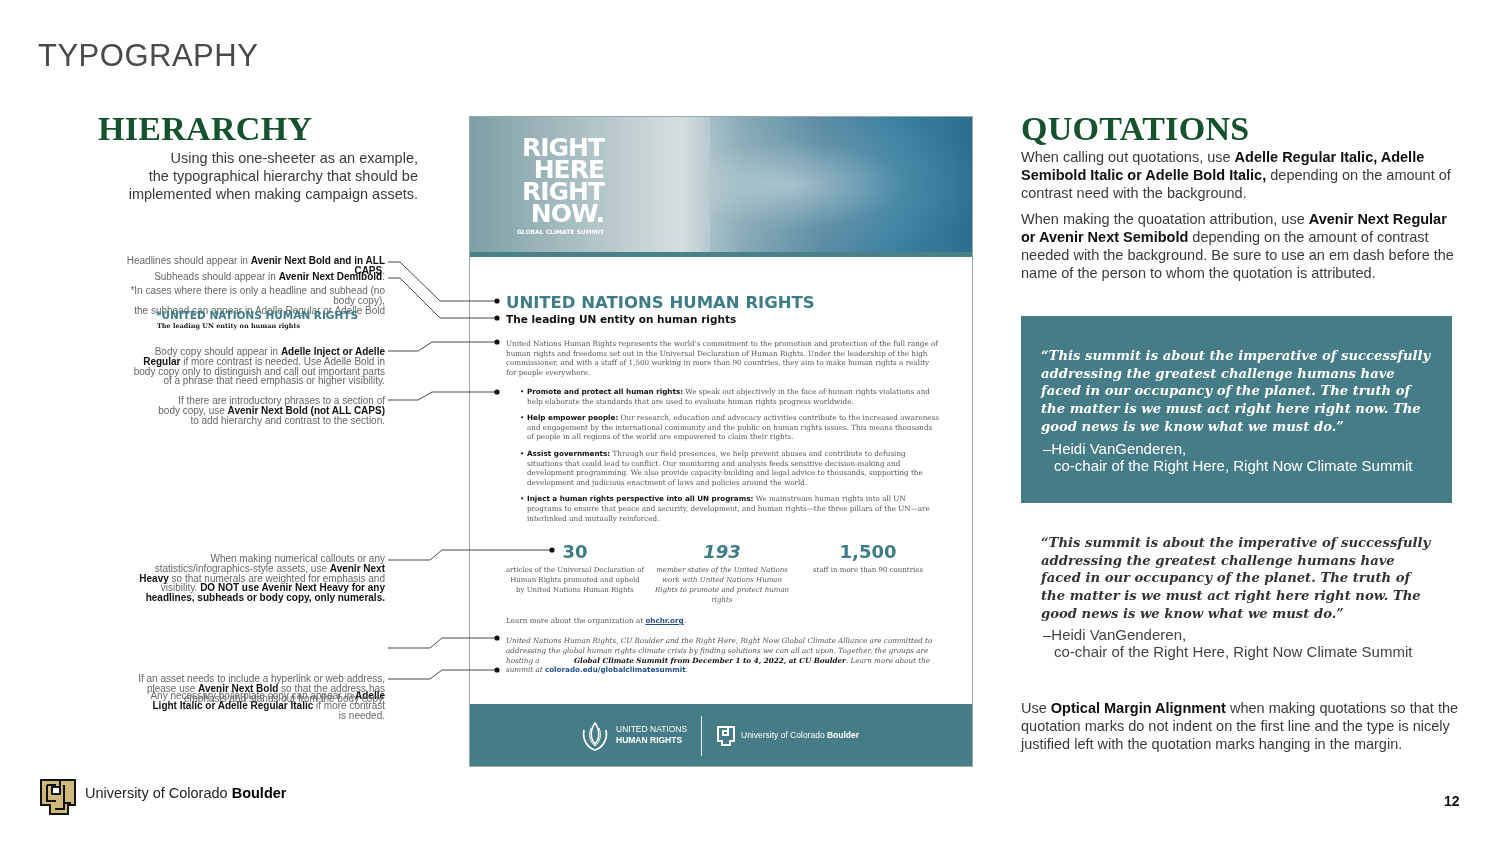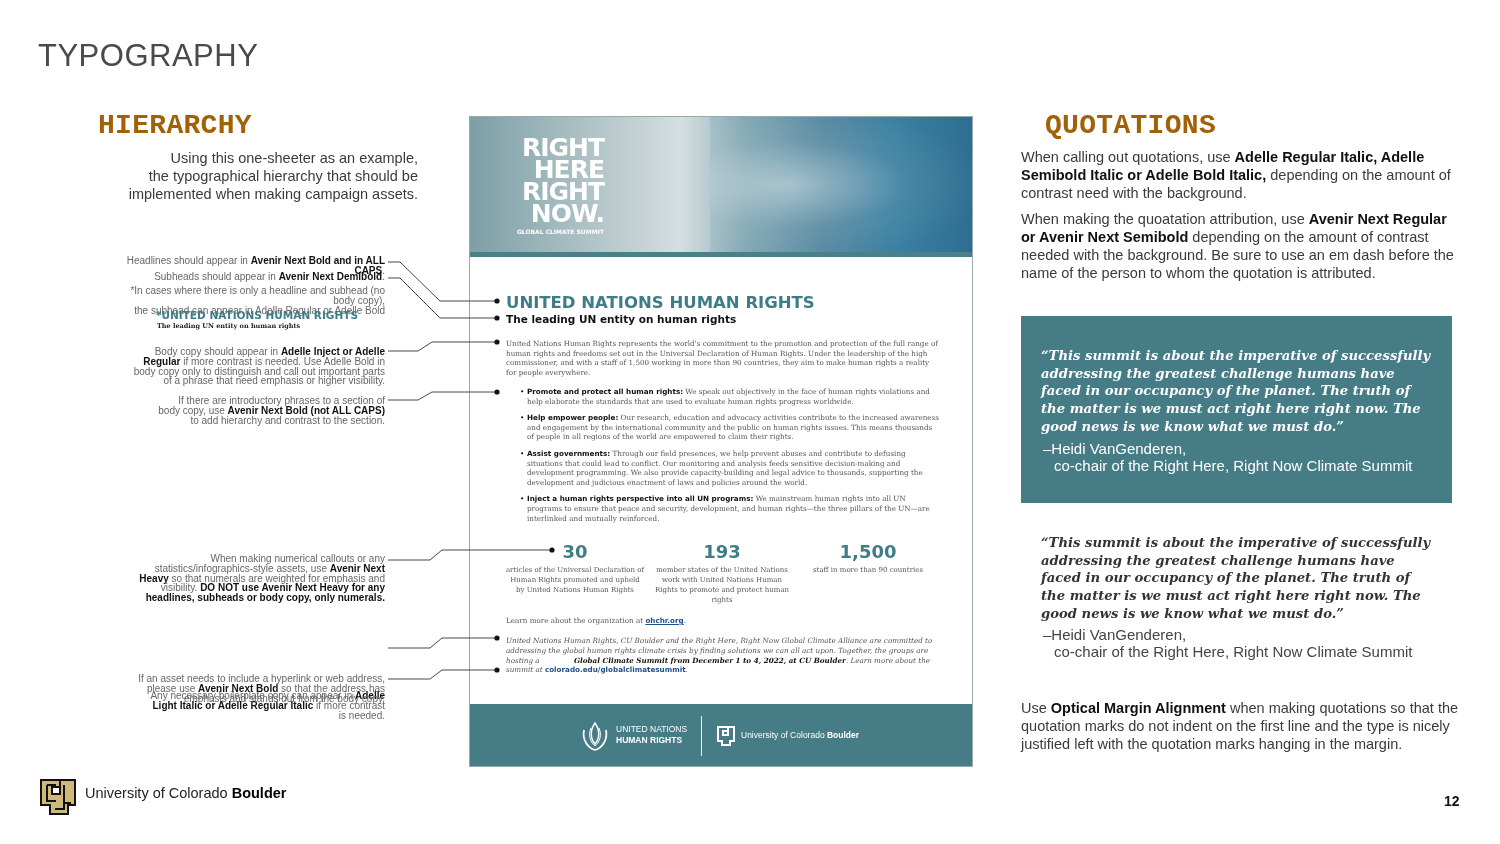--- a/index.html
+++ b/index.html
@@ -1,21 +1,21 @@
 <!DOCTYPE html>
 <html><head>
 <meta charset="utf-8">
 <style>
   * { box-sizing: border-box; margin: 0; padding: 0; }
   html, body { width: 1500px; height: 844px; background: #ffffff; overflow: hidden; }
   body { position: relative; font-family: "Liberation Sans", sans-serif; color: #333; }
 
   .page-title { position: absolute; left: 38px; top: 38px; font-size: 31px; color: #4a4a4a; letter-spacing: 0.5px; font-weight: normal; }
 
-  .h-heading { position: absolute; font-family: Liberation Mono, monospace; font-weight: bold; font-size: 28px; color: #a16207; letter-spacing: 0.3px; }
+  .h-heading { position: absolute; font-family: Liberation Serif, serif; font-weight: bold; font-size: 34px; color: #14532d; letter-spacing: 0.3px; }
   .intro { position: absolute; font-size: 14.5px; line-height: 18px; color: #3a3a3a; }
   .intro b { color: #111; }
 
   
   .note { position: absolute; right: 1115px; text-align: right; font-size: 10px; line-height: 9.8px; color: #666; }
   .note b { color: #111; }
   .sample-head { position: absolute; left: 156px; top: 309px; font-family: "DejaVu Sans", sans-serif; font-weight: bold; font-size: 10.5px; color: #3e7c87; }
   .sample-sub { position: absolute; left: 157px; top: 322px; font-family: "DejaVu Serif", serif; font-weight: bold; font-size: 6.5px; color: #222; }
 
   svg.leaders { position: absolute; left: 0; top: 0; width: 1500px; height: 844px; pointer-events: none; }
@@ -114,21 +114,21 @@
   <ul class="s-bullets">
     <li><b>Promote and protect all human rights:</b><span> We speak out objectively in the face of human rights violations and help elaborate the standards that are used to evaluate human rights progress worldwide.</span></li>
     <li><b>Help empower people:</b><span> Our research, education and advocacy activities contribute to the increased awareness and engagement by the international community and the public on human rights issues. This means thousands of people in all regions of the world are empowered to claim their rights.</span></li>
     <li><b>Assist governments:</b><span> Through our field presences, we help prevent abuses and contribute to defusing situations that could lead to conflict. Our monitoring and analysis feeds sensitive decision-making and development programming. We also provide capacity-building and legal advice to thousands, supporting the development and judicious enactment of laws and policies around the world.</span></li>
     <li><b>Inject a human rights perspective into all UN programs:</b><span> We mainstream human rights into all UN programs to ensure that peace and security, development, and human rights—the three pillars of the UN—are interlinked and mutually reinforced.</span></li>
   </ul>
   <div class="stat" style="left:35px;">
       <div class="num">30</div>
       <div class="lbl">articles of the Universal Declaration of Human Rights promoted and upheld by United Nations Human Rights</div>
     </div>
-  <div class="stat" style="left:182px;">
+  <div class="stat" style="left:182px;font-style:italic;">
       <div class="num">193</div>
       <div class="lbl">member states of the United Nations work with United Nations Human Rights to promote and protect human rights</div>
     </div>
   <div class="stat" style="left:328px;">
       <div class="num">1,500</div>
       <div class="lbl">staff in more than 90 countries</div>
     </div>
   <div class="learn"><span>Learn more about the organization at </span><a class="link">ohchr.org</a><span>.</span></div>
   <div class="boiler"><span>United Nations Human Rights, CU Boulder and the Right Here, Right Now Global Climate Alliance are committed to addressing the global human rights climate crisis by finding solutions we can all act upon. Together, the groups are hosting a </span><b>Global Climate Summit from December 1 to 4, 2022, at CU Boulder</b><span>. Learn more about the summit at </span><a class="link">colorado.edu/globalclimatesummit</a><span>.</span></div>
   <div class="s-footer">
@@ -160,21 +160,21 @@
     <circle cx="497" cy="301" r="2.6"></circle>
       <circle cx="497" cy="318" r="2.6"></circle>
     <circle cx="497" cy="342" r="2.6"></circle>
       <circle cx="497" cy="392" r="2.6"></circle>
     <circle cx="552" cy="550" r="2.6"></circle>
       <circle cx="497" cy="638" r="2.6"></circle>
     <circle cx="497" cy="670" r="2.6"></circle>
   </g>
 </svg>
 
-<div class="h-heading" style="left:1021px;top:110px;margin-left:24px;">QUOTATIONS</div>
+<div class="h-heading" style="left:1021px;top:110px;">QUOTATIONS</div>
 <div class="intro" style="left:1021px;top:148px;width:436px;"><span>When calling out quotations, use </span><b>Adelle Regular Italic, Adelle Semibold Italic or Adelle Bold Italic,</b><span> depending on the amount of contrast need with the background.</span></div>
 <div class="intro" style="left:1021px;top:210px;width:436px;"><span>When making the quoatation attribution, use </span><b>Avenir Next Regular or Avenir Next Semibold</b><span> depending on the amount of contrast needed with the background. Be sure to use an em dash before the name of the person to whom the quotation is attributed.</span></div>
 
 <div class="quote-box"></div>
 <div class="quote q1">“This summit is about the imperative of successfully addressing the greatest challenge humans have faced in our occupancy of the planet. The truth of the matter is we must act right here right now. The good news is we know what we must do.”</div>
 <div class="attr a1"><span>–Heidi VanGenderen,</span><span class="indent">co-chair of the Right Here, Right Now Climate Summit</span></div>
 
 <div class="quote q2">“This summit is about the imperative of successfully addressing the greatest challenge humans have faced in our occupancy of the planet. The truth of the matter is we must act right here right now. The good news is we know what we must do.”</div>
 <div class="attr a2"><span>–Heidi VanGenderen,</span><span class="indent">co-chair of the Right Here, Right Now Climate Summit</span></div>
 

